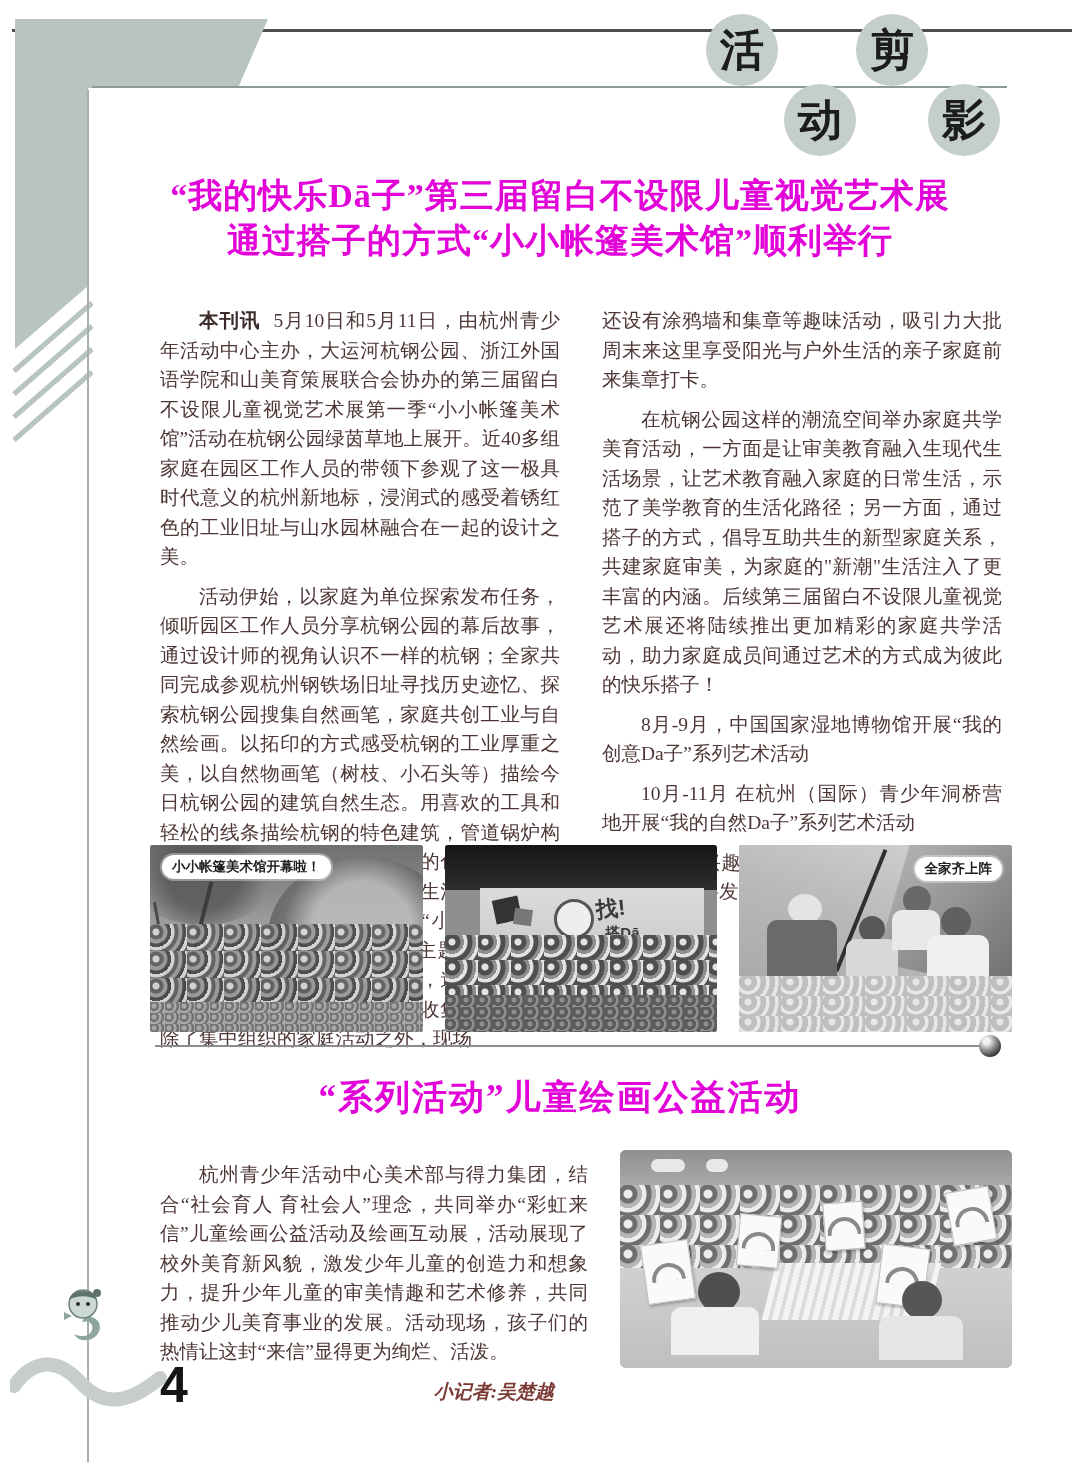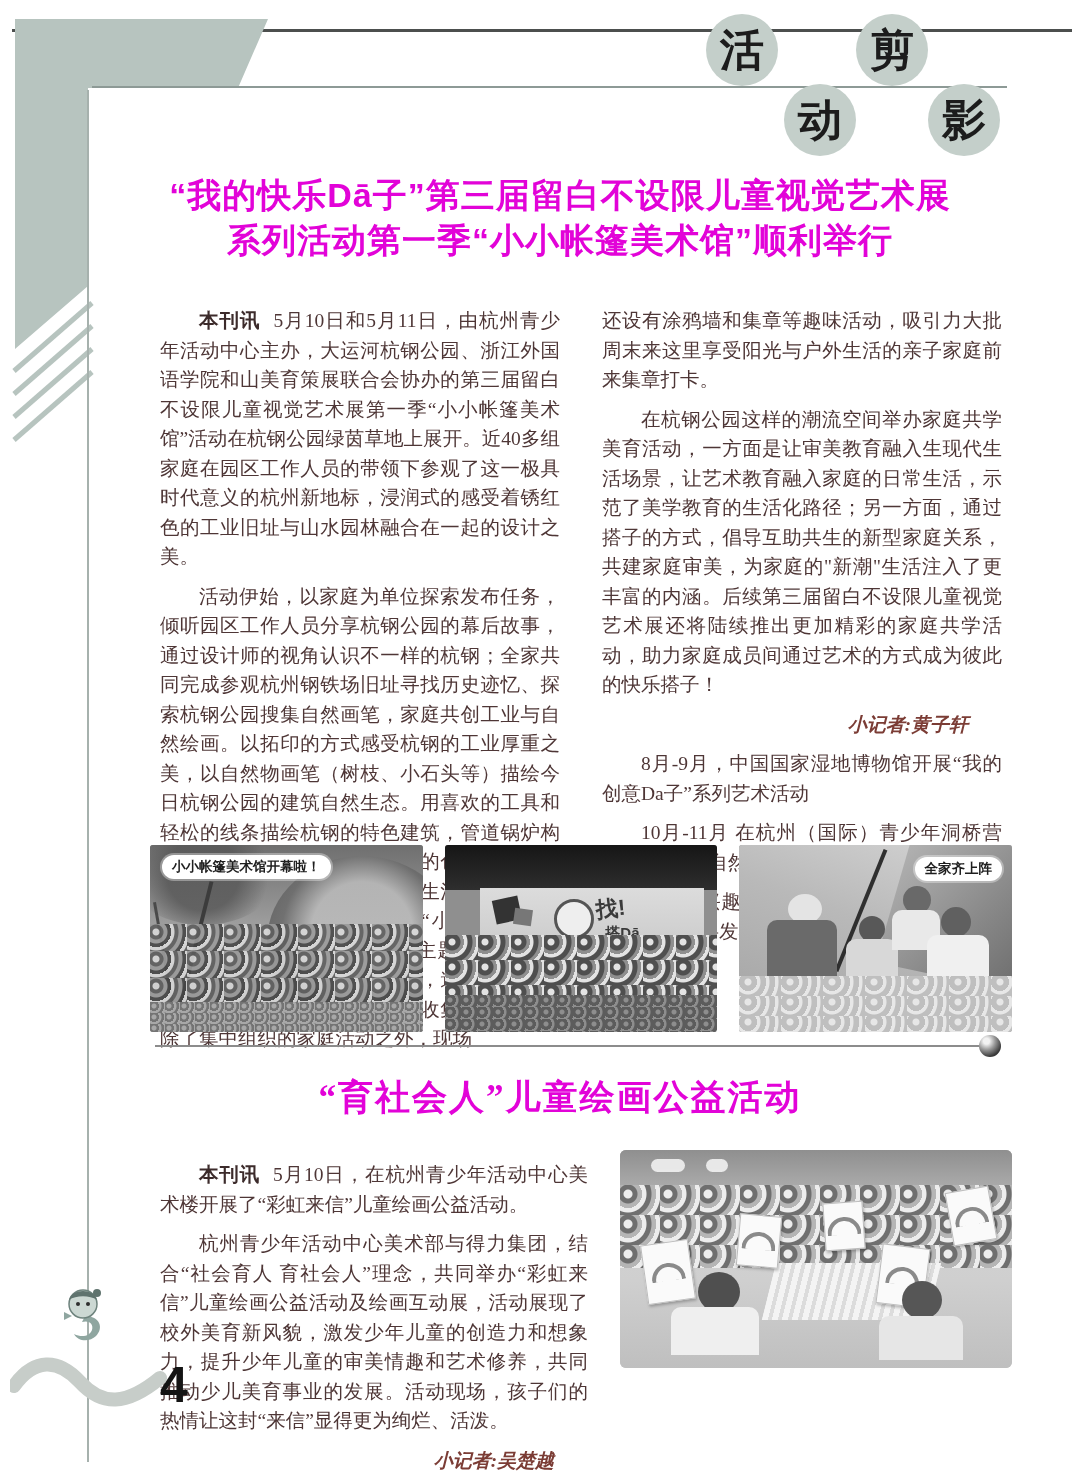--- a/index.html
+++ b/index.html
@@ -9,21 +9,21 @@
   .top-rule{position:absolute;left:12px;top:29px;width:1060px;height:3px;background:#4c4f4e;}
   .corner-svg{position:absolute;left:0;top:0;}
   .left-vline{position:absolute;left:87px;top:90px;width:2px;height:1372px;background:#9fazaa;background:#a6b1ad;}
   .masthead-line{position:absolute;left:92px;top:86px;width:915px;height:2px;background:#8d9a96;}
   .mast-circle{position:absolute;width:72px;height:72px;border-radius:50%;background:#c4cfca;
                display:flex;align-items:center;justify-content:center;
                font-family:"Liberation Sans","DejaVu Sans",sans-serif;font-weight:bold;
                font-size:44px;color:#1c1c1c;}
   
   .title1{position:absolute;left:110px;top:173px;width:900px;text-align:center;
-          font-family:Liberation Sans, sans-serif;font-weight:bold;
+          font-family:Liberation Serif, serif;font-weight:bold;
           font-size:34px;line-height:45px;color:#e203d8;letter-spacing:1px;}
   .columns{position:absolute;left:150px;top:296px;width:862px;display:flex;gap:22px;}
   .col{width:420px;font-size:19.5px;line-height:29.5px;text-align:justify;}
   .body-p{margin:10px;}
   .indent{text-indent:2em;}
   .lead{font-weight:bold;color:#3c2b2b;margin-right:13px;}
   .byline{margin:6px 0 4px 0;text-align:right;padding-right:44px;color:#7b3c35;
           font-style:italic;font-weight:600;font-size:19px;}
   .preview-h{margin:2px 0 0 0;font-weight:bold;color:#352a2a;}
   
@@ -123,32 +123,31 @@
   </div>
   <div class="mast-circle" style="left:856px;top:14px;">
     <span>剪</span>
   </div>
   <div class="mast-circle" style="left:928px;top:84px;">
     <span>影</span>
   </div>
 
   <div class="title1">
     <div>“我的快乐Dā子”第三届留白不设限儿童视觉艺术展</div>
-    <div>系列活动第一季“小小帐篷美术馆”顺利举行</div>
+    <div>通过搭子的方式“小小帐篷美术馆”顺利举行</div>
   </div>
 
   <div class="columns">
     <div class="col">
       <p class="body-p indent"><span class="lead">本刊讯</span><span>5月10日和5月11日，由杭州青少年活动中心主办，大运河杭钢公园、浙江外国语学院和山美育策展联合会协办的第三届留白不设限儿童视觉艺术展第一季“小小帐篷美术馆”活动在杭钢公园绿茵草地上展开。近40多组家庭在园区工作人员的带领下参观了这一极具时代意义的杭州新地标，浸润式的感受着锈红色的工业旧址与山水园林融合在一起的设计之美。</span></p>
       <p class="body-p indent"><span>活动伊始，以家庭为单位探索发布任务，倾听园区工作人员分享杭钢公园的幕后故事，通过设计师的视角认识不一样的杭钢；全家共同完成参观杭州钢铁场旧址寻找历史迹忆、探索杭钢公园搜集自然画笔，家庭共创工业与自然绘画。以拓印的方式感受杭钢的工业厚重之美，以自然物画笔（树枝、小石头等）描绘今日杭钢公园的建筑自然生态。用喜欢的工具和轻松的线条描绘杭钢的特色建筑，管道锅炉构建出的工业线条之美；用丰富的色彩记录公园里热闹的场景，帐篷下的休闲生活，围绕小火车的趣味玩耍。最后，搭建“小小帐篷美术馆”组织策划一场小型展览，主题、前言、展签、门票、讲解员等环节设计，邀请现场其他帐篷里的成员参观展览活动，收集展览周边。除了集中组织的家庭活动之外，现场</span></p>
     </div>
     <div class="col">
       <p class="body-p"><span>还设有涂鸦墙和集章等趣味活动，吸引力大批周末来这里享受阳光与户外生活的亲子家庭前来集章打卡。</span></p>
       <p class="body-p indent"><span>在杭钢公园这样的潮流空间举办家庭共学美育活动，一方面是让审美教育融入生现代生活场景，让艺术教育融入家庭的日常生活，示范了美学教育的生活化路径；另一方面，通过搭子的方式，倡导互助共生的新型家庭关系，共建家庭审美，为家庭的"新潮"生活注入了更丰富的内涵。后续第三届留白不设限儿童视觉艺术展还将陆续推出更加精彩的家庭共学活动，助力家庭成员间通过艺术的方式成为彼此的快乐搭子！</span></p>
-      <p class="byline">小记者:黄子轩</p>
       <p class="body-p indent">8月-9月，中国国家湿地博物馆开展“我的创意Da子”系列艺术活动</p>
       <p class="body-p indent">10月-11月 在杭州（国际）青少年洞桥营地开展“我的自然Da子”系列艺术活动</p>
       <p class="body-p indent">欢迎有兴趣的家庭积极报名参与，活动预告等详情均将发布于公众号“杭青少美术部”</p>
     </div>
   </div>
 
   <div class="photo-strip">
     <div class="photo">
       <div class="p1-bg"></div>
       <div class="p1-trees"></div>
@@ -184,24 +183,23 @@
       <div class="head" style="left:74%;top:33%;width:30px;height:30px;background:#606060;"></div>
       <div class="torso" style="left:69%;top:48%;width:62px;height:46px;background:#f0f0f0;"></div>
       <div class="p3-table"></div>
       <div class="bubble" style="right:10px;top:12px;">全家齐上阵</div>
     </div>
   </div>
 
   <div class="divider"></div>
   <div class="divider-ball"></div>
 
-  <div class="title2">“育社会人”儿童绘画公益活动</div>
+  <div class="title2">“系列活动”儿童绘画公益活动</div>
   <div class="article2">
     <div class="a2-text">
-      <p class="body-p indent"><span class="lead">本刊讯</span><span>5月10日，在杭州青少年活动中心美术楼开展了“彩虹来信”儿童绘画公益活动。</span></p>
       <p class="body-p indent"><span>杭州青少年活动中心美术部与得力集团，结合“社会育人 育社会人”理念，共同举办“彩虹来信”儿童绘画公益活动及绘画互动展，活动展现了校外美育新风貌，激发少年儿童的创造力和想象力，提升少年儿童的审美情趣和艺术修养，共同推动少儿美育事业的发展。活动现场，孩子们的热情让这封“来信”显得更为绚烂、活泼。</span></p>
       <p class="byline">小记者:吴楚越</p>
     </div>
     <div class="a2-photo">
       <div class="p4-bg"></div>
       <div class="p4-top"></div>
       <div class="p4-logo" style="left:8%;top:4%;"></div>
       <div class="p4-logo" style="left:22%;top:4%;width:22px;"></div>
       <div class="p4-crowd"></div>
       <div class="p4-table"></div>

